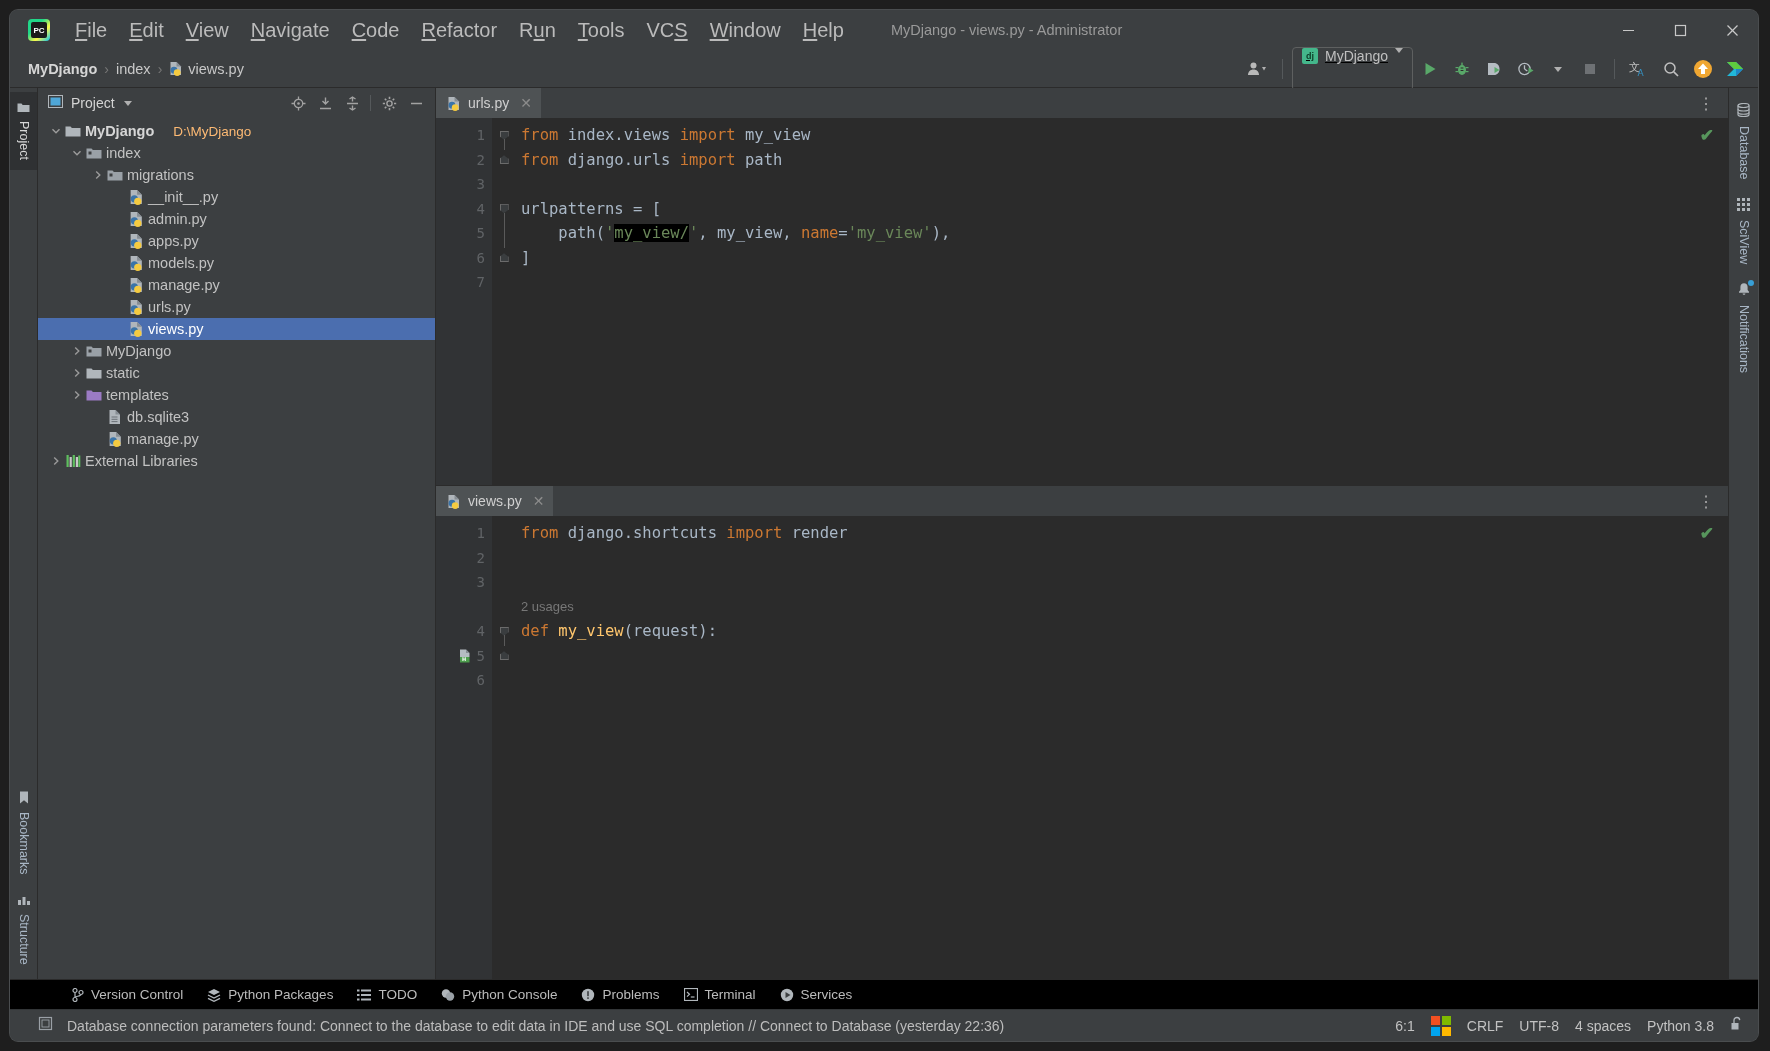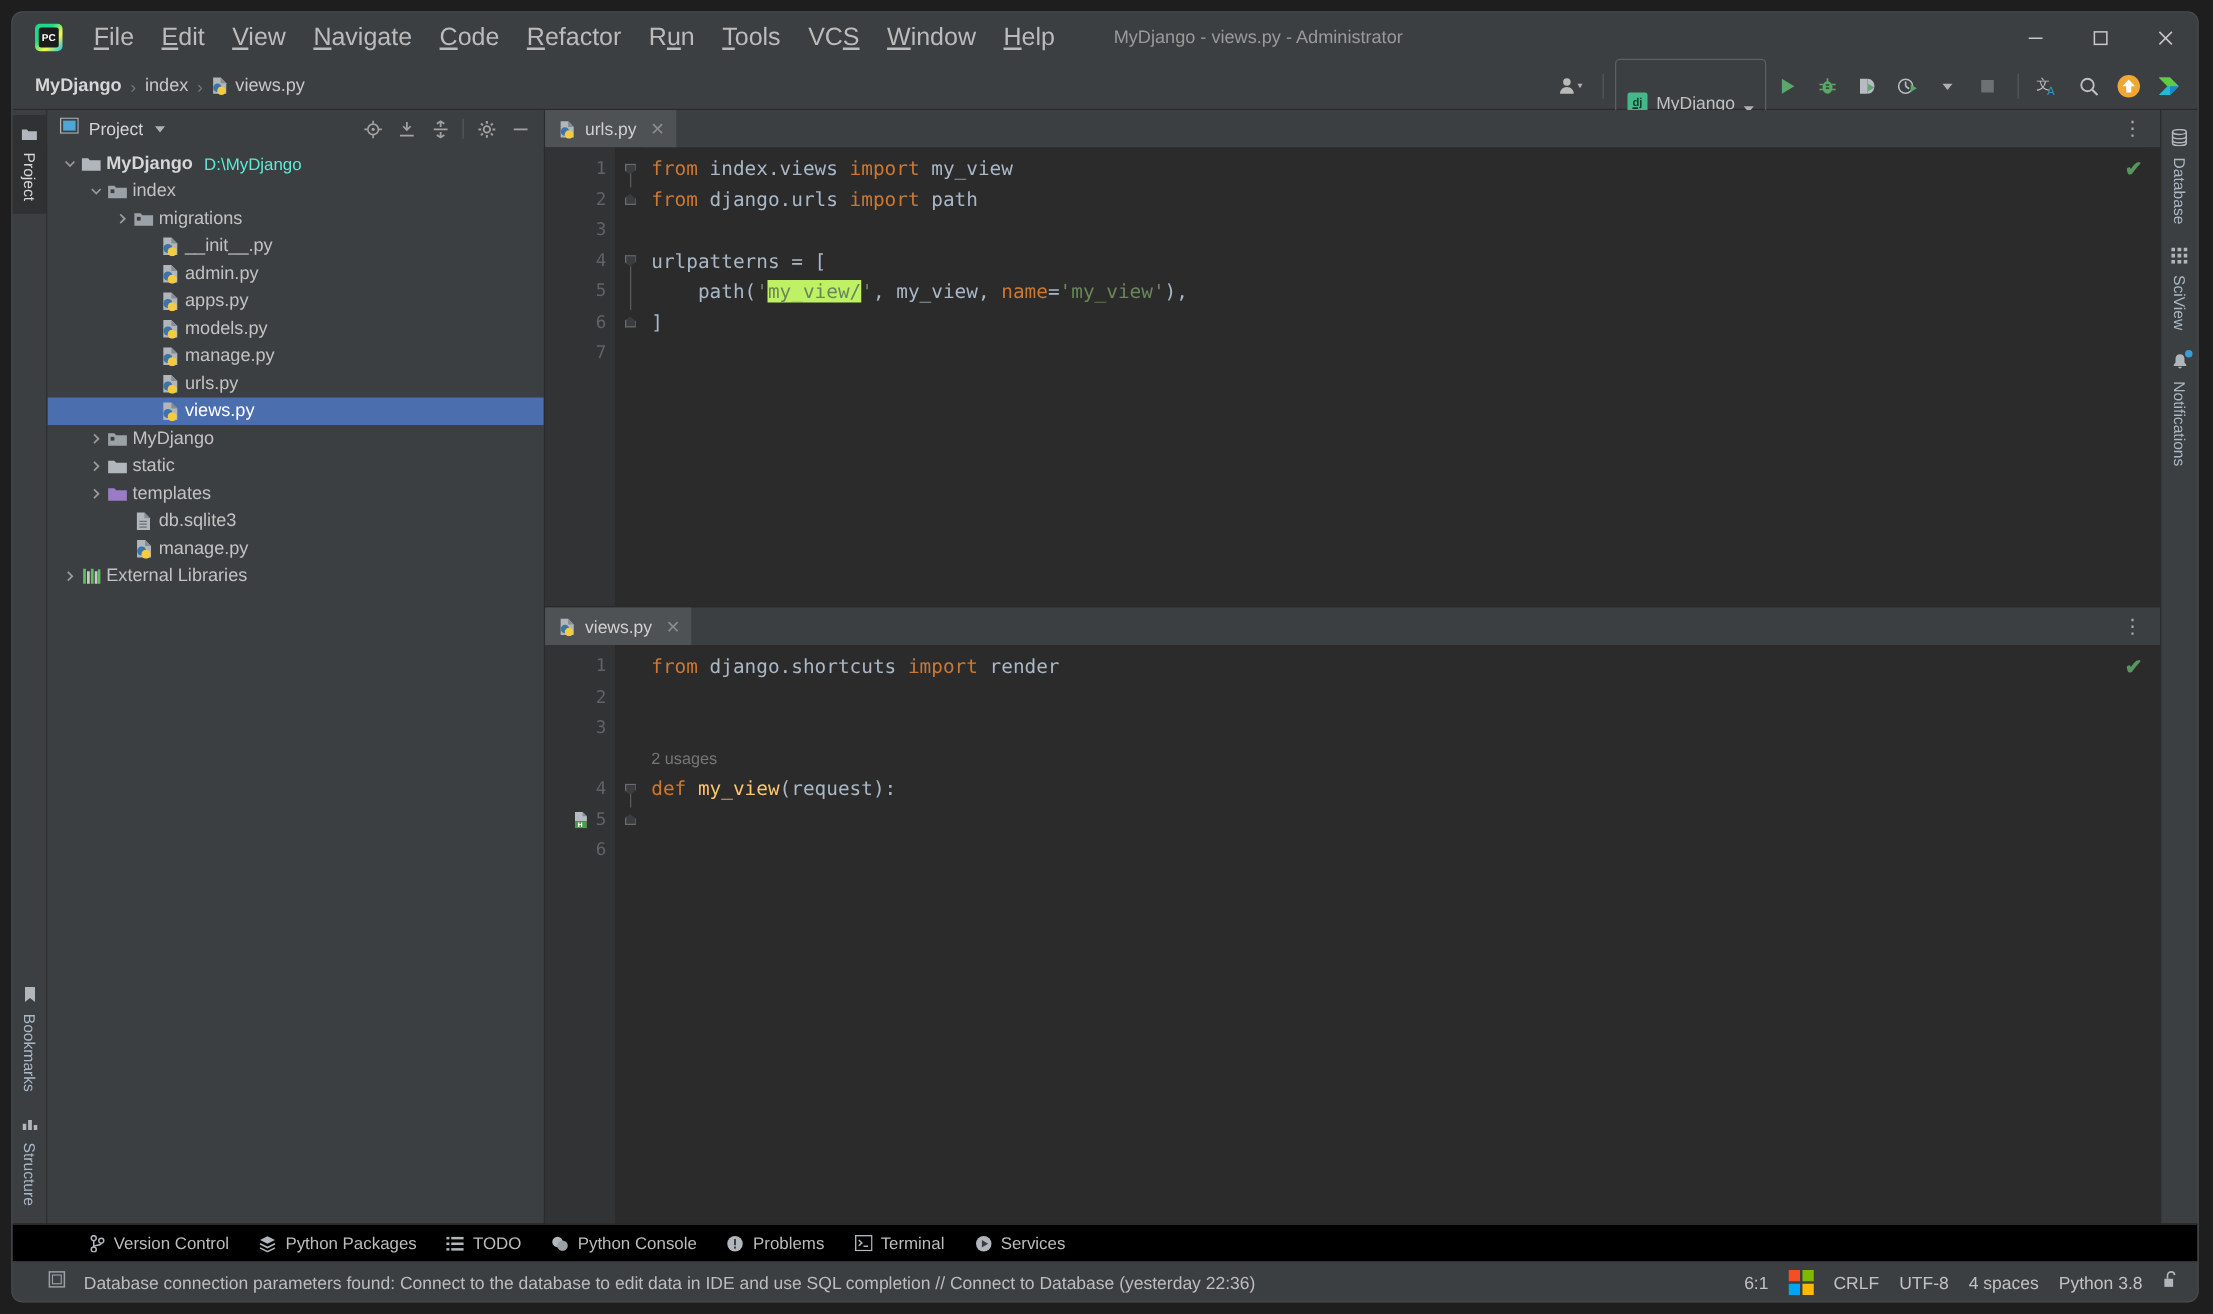--- a/index.html
+++ b/index.html
@@ -82,21 +82,21 @@
   .tb-right {
     position: absolute; right: 8px; top: 0; height: 38px;
     display: flex; align-items: center; gap: 2px;
   }
   .tb-btn {
     width: 30px; height: 28px; display: flex; align-items: center; justify-content: center;
     cursor: default; border-radius: 3px;
   }
   .tb-divider { width: 1px; height: 20px; background: #55595b; margin: 0 7px; }
   .run-config {
-    display: flex; align-items: flex-end; gap: 7px;
+    display: flex; align-items: flex-start; gap: 7px;
     border: 1px solid #5e6060; border-radius: 4px;
     height: 44px; padding: 0 9px; cursor: default; text-decoration: underline;
   }
   .dj-badge {
     width: 16px; height: 16px; background: #44b78b; border-radius: 2px;
     color: #0c3c26; font-size: 9px; font-weight: bold;
     display: flex; align-items: center; justify-content: center;
   }
   .run-config-name { color: #c0c0c0; font-size: 14px; }
   .caret { width:0;height:0;border-left:4px solid transparent;border-right:4px solid transparent;border-top:5px solid #b0b0b0; }
@@ -144,21 +144,21 @@
   .tree { flex: 1 1 auto; overflow: hidden; padding-top: 2px; font-size: 14.5px; }
   .tnode {
     height: 22px; display: flex; align-items: center;
     color: #c2c2c2; cursor: default; white-space: nowrap;
   }
   .tnode.sel { background: #4b6eaf; color: #ffffff; }
   .tw { width: 16px; flex: 0 0 16px; display: flex; align-items: center; justify-content: center; color: #9a9a9a; font-size: 10px; }
   .ticon { width: 18px; flex: 0 0 18px; display: flex; align-items: center; justify-content: center; margin-right: 3px; }
   .tlabel { }
   .tlabel.b { font-weight: bold; color: #d6d6d6; }
-  .tpath { color: #5eead4; margin-left: 9px; font-size: 13.5px; }
+  .tpath { color: #fdba74; margin-left: 19px; font-size: 13.5px; }
 
   
   .editors { flex: 1 1 auto; display: flex; flex-direction: column; min-width: 0; background: #2b2b2b; }
   .editor-pane { display: flex; flex-direction: column; min-height: 0; position: relative; }
   .pane-top { flex: 0 0 397px; }
   .pane-bot { flex: 1 1 auto; border-top: 1px solid #2b2b2b; }
 
   .tabsbar {
     height: 30px; flex: 0 0 30px; background: #3c3f41;
     display: flex; align-items: stretch; position: relative;
@@ -208,21 +208,21 @@
     font-family: "DejaVu Sans Mono", monospace;
     font-size: 15.5px; overflow: hidden;
   }
   .cline { height: 24.5px; line-height: 24.5px; white-space: pre; padding-left: 5px; }
   .cline.hl { background: #323232; }
   .hint { color: #777; font-size: 13px; font-family: "Liberation Sans", sans-serif; padding-left: 5px; height: 24.5px; line-height: 24.5px;}
   .k  { color: #cc7832; }            
   .id { color: #a9b7c6; }            
   .fn { color: #ffc66d; }            
   .s  { color: #6a8759; }            
-  .s-hl { color: #6a8759; background: #bef264; }
+  .s-hl { color: #6a8759; background: #000000; }
   .p  { color: #a9b7c6; }            
 
   .inspect-ok {
     position: absolute; right: 14px; top: 7px;
     color: #57965c; font-size: 17px; font-weight: bold;
   }
   .scrollgutter {
     position: absolute; right: 0; top: 0; bottom: 0; width: 12px; background: #2b2b2b;
   }
 

